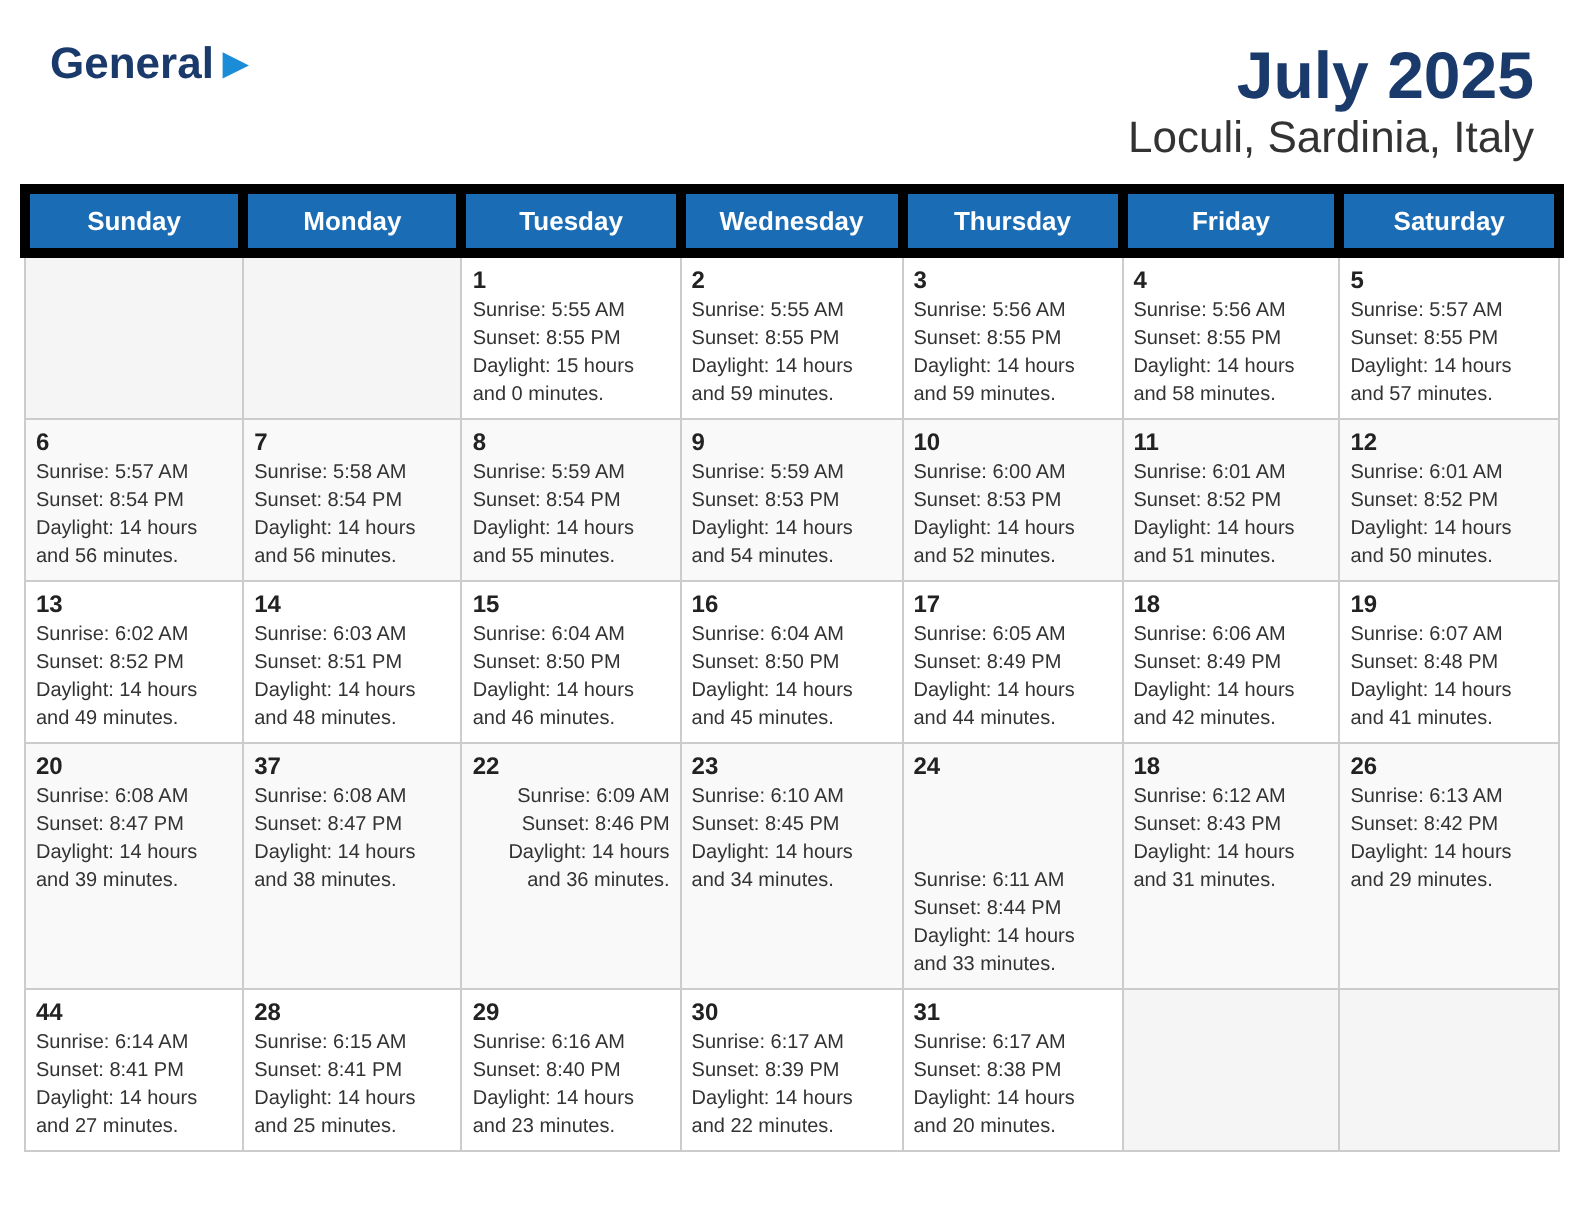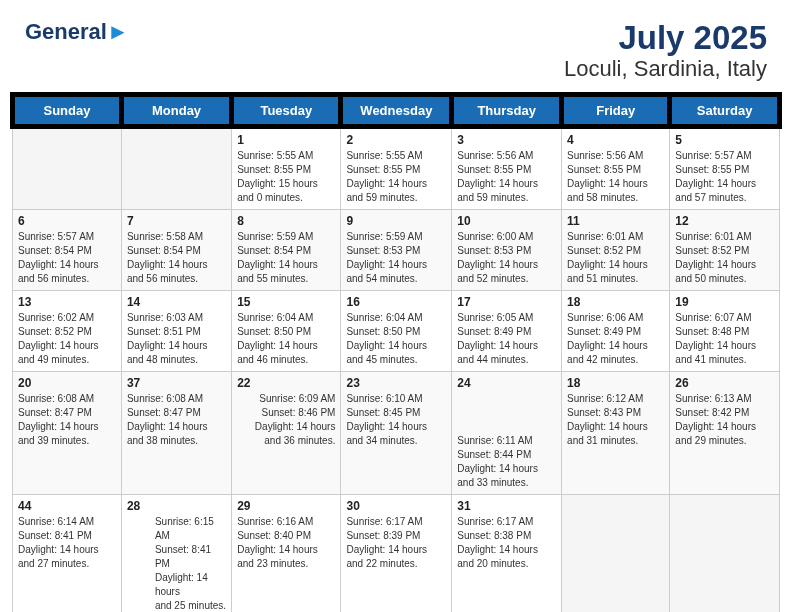--- a/index.html
+++ b/index.html
@@ -308,21 +308,21 @@
       <tr>
         <td>
           <span class="day-number">44</span>
           <div class="day-info" style="white-space: pre-line;">Sunrise: 6:14 AM
 Sunset: 8:41 PM
 Daylight: 14 hours
 and 27 minutes.</div>
         </td>
         <td>
           <span class="day-number">28</span>
-          <div class="day-info" style="white-space: pre-line; margin-left: 28px;">Sunrise: 6:15 AM
+          <div class="day-info" style="white-space: pre-line;">Sunrise: 6:15 AM
 Sunset: 8:41 PM
 Daylight: 14 hours
 and 25 minutes.</div>
         </td>
         <td>
           <span class="day-number">29</span>
           <div class="day-info" style="white-space: pre-line;">Sunrise: 6:16 AM
 Sunset: 8:40 PM
 Daylight: 14 hours
 and 23 minutes.</div>

